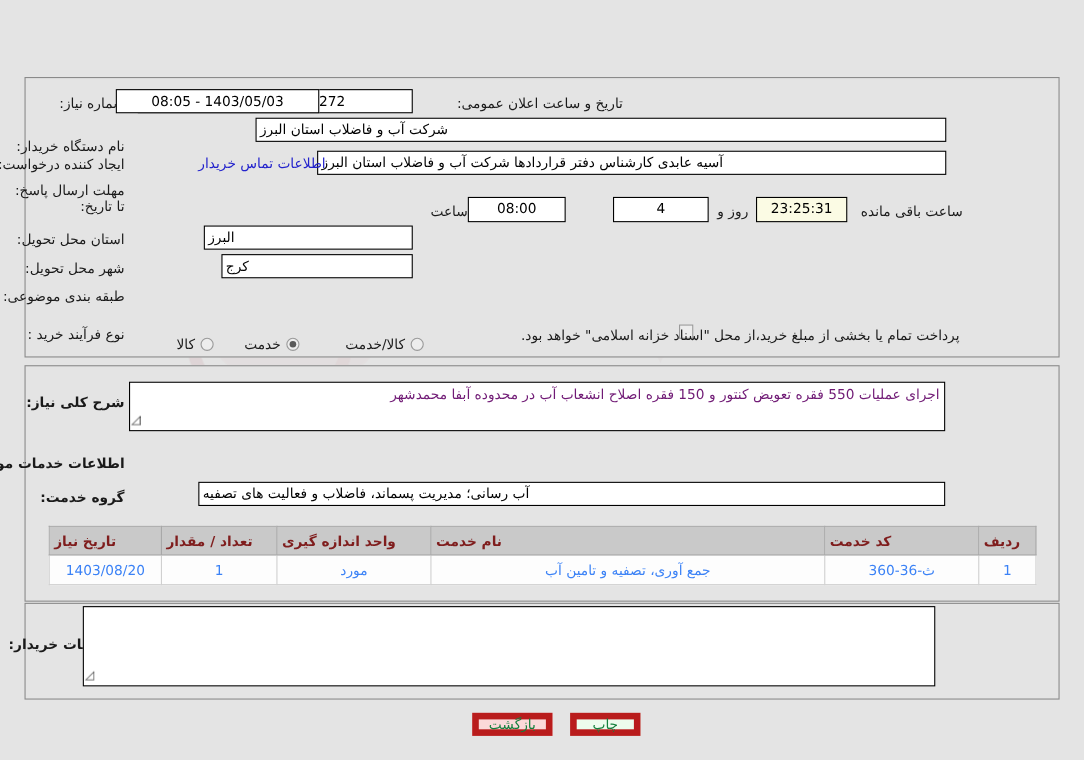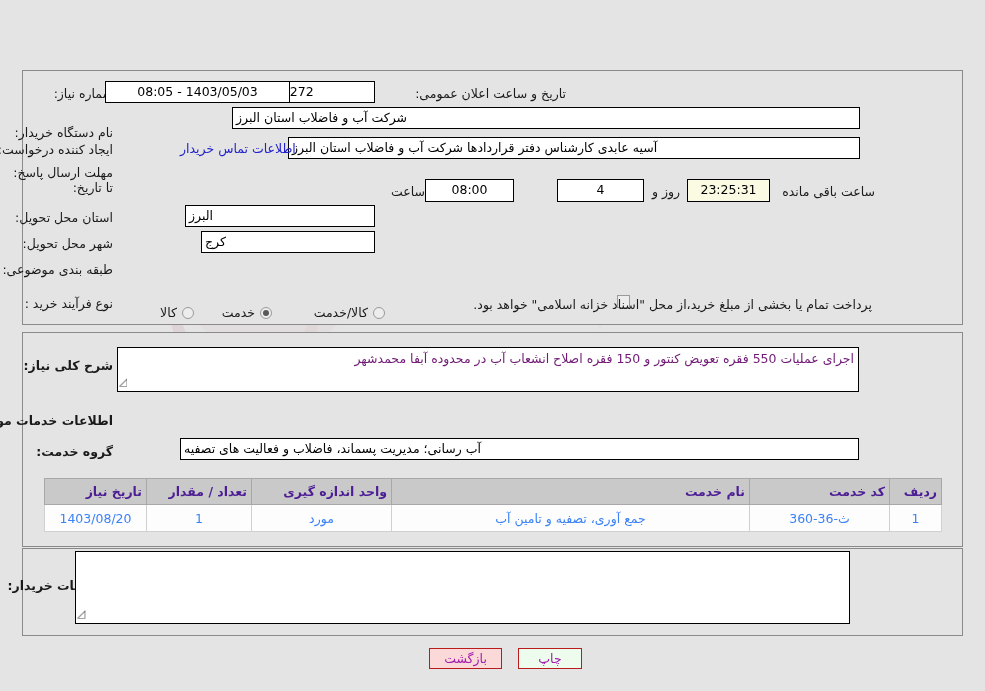--- a/index.html
+++ b/index.html
@@ -172,43 +172,43 @@
     width: 897px;
     border-collapse: collapse;
     font-size: 12.5px;
     z-index: 3;
     background: #ffffff;
     table-layout: fixed;
   }
   #svc-table th {
     background: #c9c9c9;
     border: 1px solid #a8a8a8;
-    color: #4c1d95;
+    color: #7f1d1d;
     font-weight: bold;
     height: 25px;
     padding: 0 4px;
-    text-align: right;
+    text-align: left;
     font-size: 12.5px;
   }
   #svc-table td {
     background: #fdfdfd;
     border: 1px solid #d0d0d0;
     height: 26px;
     padding: 0 4px;
     text-align: center;
     color: #3b82f6;
   }
 
   
   .btn {
     position: absolute;
-    border: 1px solid #b91c1c;
-    box-sizing: border-box;
-    font-size: 12.5px;
-    color: #a21caf;
+    border: 6px solid #b91c1c;
+    box-sizing: border-box;
+    font-size: 12.5px;
+    color: #15803d;
     display: flex;
     align-items: center;
     justify-content: center;
     cursor: pointer;
     z-index: 4;
   }
   .btn-print  { background: #edfced; }
   .btn-back   { background: #fbd9d9; }
 </style>
 </head>

